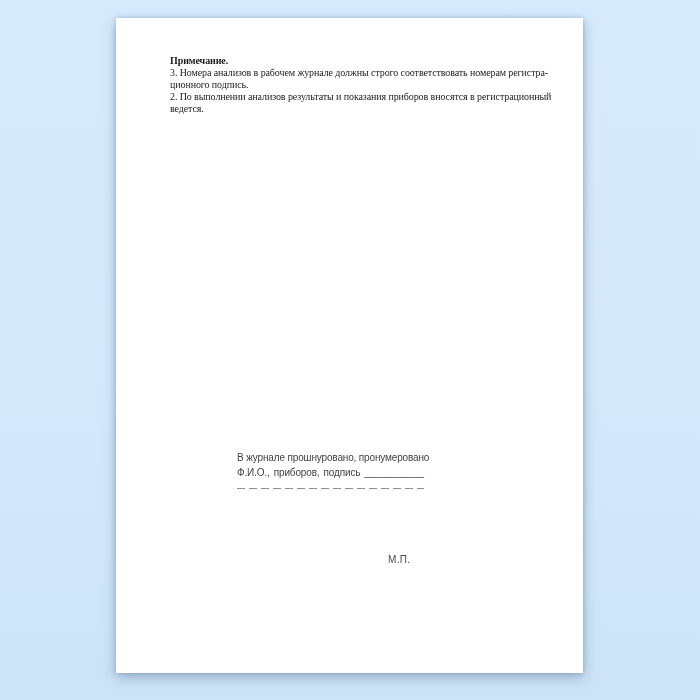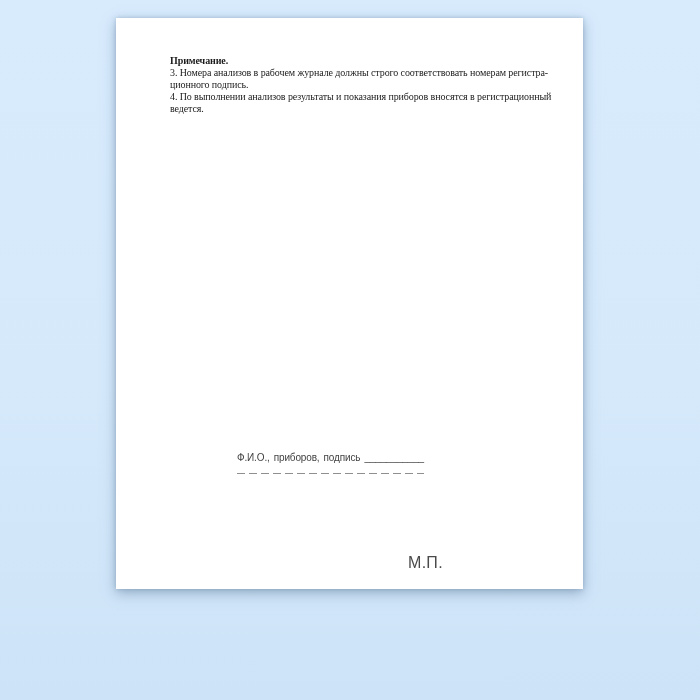--- a/index.html
+++ b/index.html
@@ -12,21 +12,21 @@
     position: relative;
     width: 700px;
     height: 700px;
     background: linear-gradient(180deg, #d8ebfd 0%, #d5e9fb 55%, #cde3f7 100%);
   }
   .page {
     position: absolute;
     left: 116px;
     top: 18px;
     width: 467px;
-    height: 571px;
+    height: 655px;
     background: #ffffff;
     box-shadow: 0 4px 12px rgba(96, 126, 158, 0.55), 0 0 4px rgba(96, 126, 158, 0.35);
   }
   
   .notes {
     position: absolute;
     left: 54px;
     top: 37px;
     width: 392px;
     font-family: "Liberation Serif", serif;
@@ -54,43 +54,44 @@
     text-align-last: justify;
     white-space: nowrap;
   }
   .dash-line {
     margin-top: 8px;
     height: 1px;
     background: repeating-linear-gradient(90deg, #8f8f8f 0 8px, transparent 8px 12px);
   }
   .mp {
     position: absolute;
-    left: 292px;
+    left: 272px;
     top: 536px;
     font-family: "Liberation Sans", sans-serif;
-    font-size: 16px;
+    font-size: 10px;
     letter-spacing: 0.3px;
     color: #4a4a4a;
   }
 </style>
 </head>
 <body>
 
 <div class="canvas">
   <div class="page">
 
     <div class="notes">
       <div class="notes-heading">Примечание.</div>
       <div class="note-line">3. Номера анализов в рабочем журнале должны строго соответствовать номерам регистра-</div>
       <div class="note-line">ционного подпись.</div>
-      <div class="note-line">4. По выполнении анализов результаты и показания приборов вносятся в регистрационный</div>
+      <div class="note-line">2. По выполнении анализов результаты и показания приборов вносятся в регистрационный</div>
       <div class="note-line">ведется.</div>
     </div>
 
     <div class="stamp">
+      <div class="stamp-line">В журнале прошнуровано, пронумеровано</div>
       <div class="stamp-line">Ф.И.О., приборов, подпись ___________</div>
       <div class="dash-line"></div>
     </div>
 
     <div class="mp">М.П.</div>
 
   </div>
 </div>
 
 </body></html>

